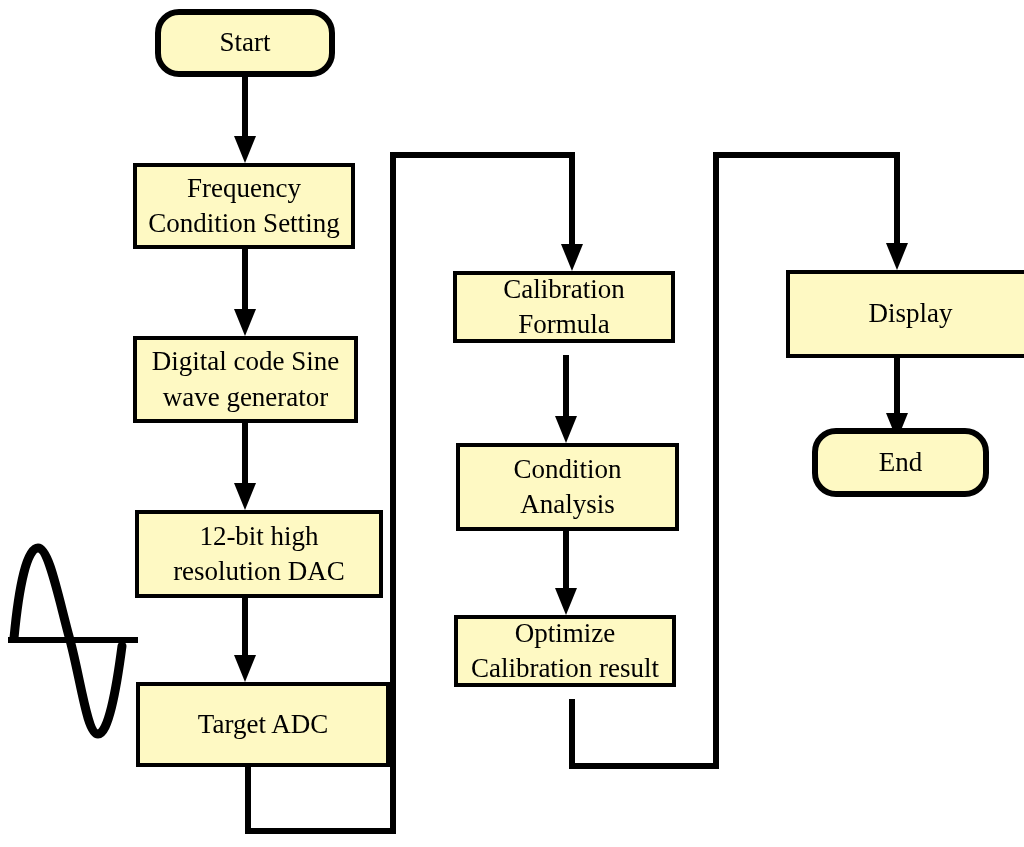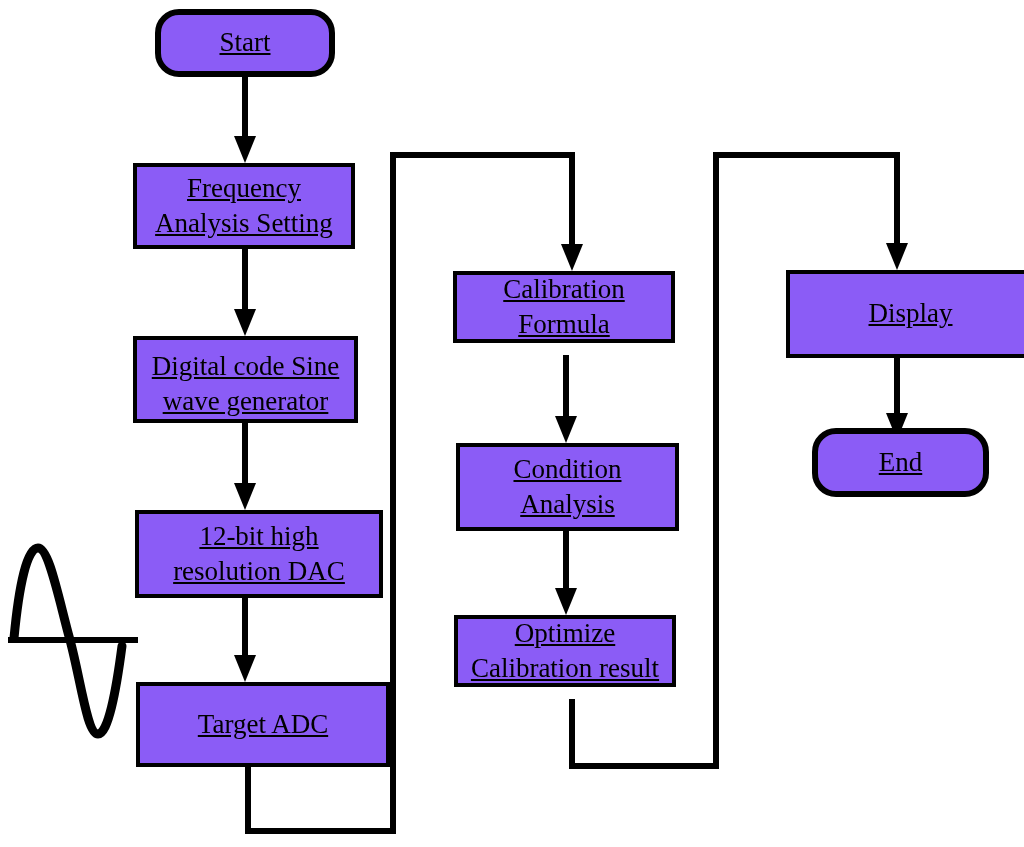--- a/index.html
+++ b/index.html
@@ -11,29 +11,28 @@
     font-family:"Liberation Serif","DejaVu Serif",serif;
     color:var(--text,#000000);
     overflow:hidden;
   }
   .wires{position:absolute;left:0;top:0;}
   .wires .ln{stroke:var(--line,#000000);fill:none;}
   .wires .tri{fill:var(--line,#000000);stroke:none;}
   .node{
     position:absolute;
     box-sizing:border-box;
-    background:#8b5cf6;
+    background:#fef9c3;
     border:4px solid var(--line,#000000);
     display:flex;
     align-items:center;
     justify-content:center;
     text-align:center;
     font-size:27px;
     line-height:1.3;
-    text-decoration:underline;
   }
   .node.terminator{
     border-width:6px;
     border-radius:24px;
   }
   .node .label{
     white-space:pre-line;
     padding:0 4px;
   }
 </style>
@@ -98,24 +97,24 @@
                C 108,734 116,692 122,646"></path>
     </g>
   </svg>
 
   <div class="node terminator" style="left:155px;top:9px;width:180px;height:68px;">
     <span class="label">Start</span>
   </div>
 
   <div class="node" style="left:133px;top:163px;width:222px;height:86px;">
     <span class="label">Frequency
-Analysis Setting</span>
+Condition Setting</span>
   </div>
 
-  <div class="node" style="left:133px;top:336px;width:225px;height:87px;align-items:flex-end;">
+  <div class="node" style="left:133px;top:336px;width:225px;height:87px;">
     <span class="label">Digital code Sine
 wave generator</span>
   </div>
 
   <div class="node" style="left:135px;top:510px;width:248px;height:88px;">
     <span class="label">12-bit high
 resolution DAC</span>
   </div>
 
   <div class="node" style="left:136px;top:682px;width:254px;height:85px;">

